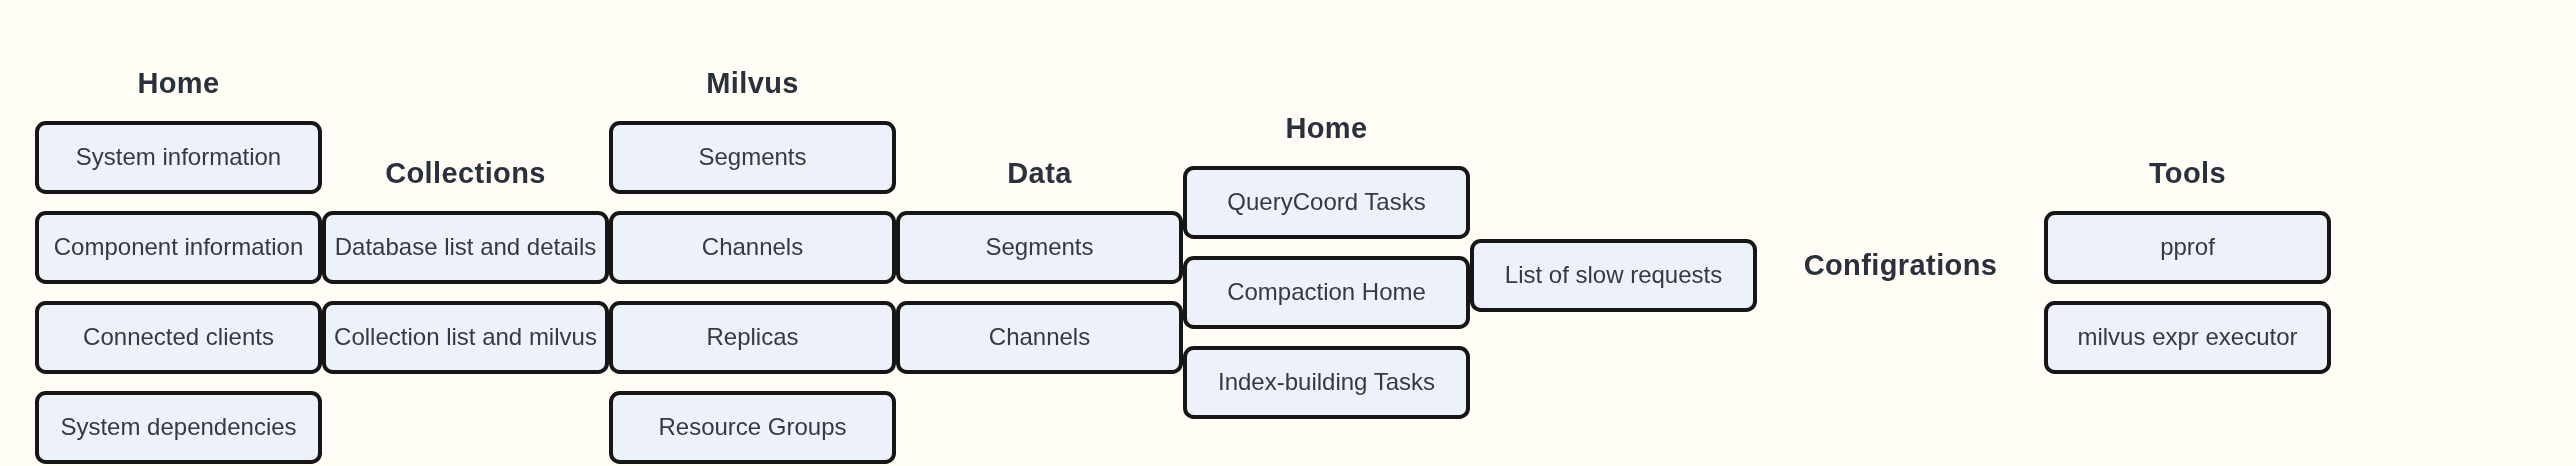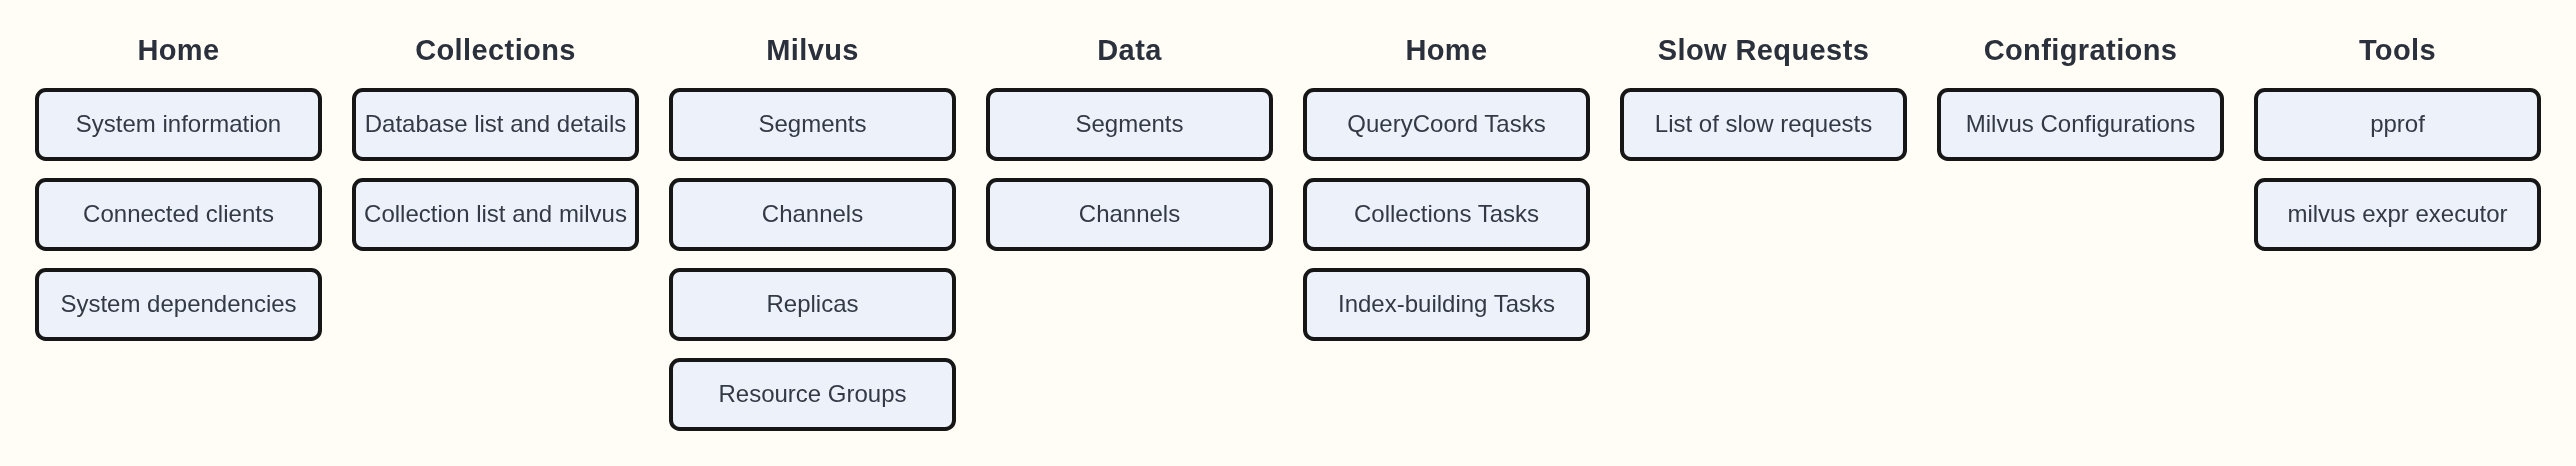--- a/index.html
+++ b/index.html
@@ -8,23 +8,23 @@
   }
   body {
     width: 2576px;
     height: 466px;
     background: #fffdf5;
     overflow: hidden;
     font-family: "Liberation Sans", "DejaVu Sans", sans-serif;
   }
   .board {
     display: flex;
-    align-items: flex-start;
-    gap: 30px;
+    align-items: center;
     padding: 33px 0 0 35px;
+    margin-top: 33px;
   }
   .col {
     flex: 0 0 287px;
     width: 287px;
   }
   .col-title {
     margin: 0;
     height: 34px;
     line-height: 34px;
     font-size: 29px;
@@ -59,20 +59,21 @@
   }
 </style>
 </head>
 <body>
 
 <main class="board">
     <section class="col">
       <h2 class="col-title">Home</h2>
       <div class="btns">
         <a class="btn" href="#">System information</a>
+        <a class="btn" href="#">Component information</a>
         <a class="btn" href="#">Connected clients</a>
         <a class="btn" href="#">System dependencies</a>
       </div>
     </section>
     <section class="col">
       <h2 class="col-title">Collections</h2>
       <div class="btns">
         <a class="btn" href="#">Database list and details</a>
         <a class="btn" href="#">Collection list and milvus</a>
       </div>
@@ -90,35 +91,31 @@
       <h2 class="col-title">Data</h2>
       <div class="btns">
         <a class="btn" href="#">Segments</a>
         <a class="btn" href="#">Channels</a>
       </div>
     </section>
     <section class="col">
       <h2 class="col-title">Home</h2>
       <div class="btns">
         <a class="btn" href="#">QueryCoord Tasks</a>
-        <a class="btn" href="#">Collections Tasks</a>
+        <a class="btn" href="#">Compaction Home</a>
         <a class="btn" href="#">Index-building Tasks</a>
       </div>
     </section>
     <section class="col">
-      <h2 class="col-title">Slow Requests</h2>
       <div class="btns">
         <a class="btn" href="#">List of slow requests</a>
       </div>
     </section>
     <section class="col">
       <h2 class="col-title">Configrations</h2>
-      <div class="btns">
-        <a class="btn" href="#">Milvus Configurations</a>
-      </div>
     </section>
     <section class="col">
       <h2 class="col-title">Tools</h2>
       <div class="btns">
         <a class="btn" href="#">pprof</a>
         <a class="btn" href="#">milvus expr executor</a>
       </div>
     </section>
   </main>
 

